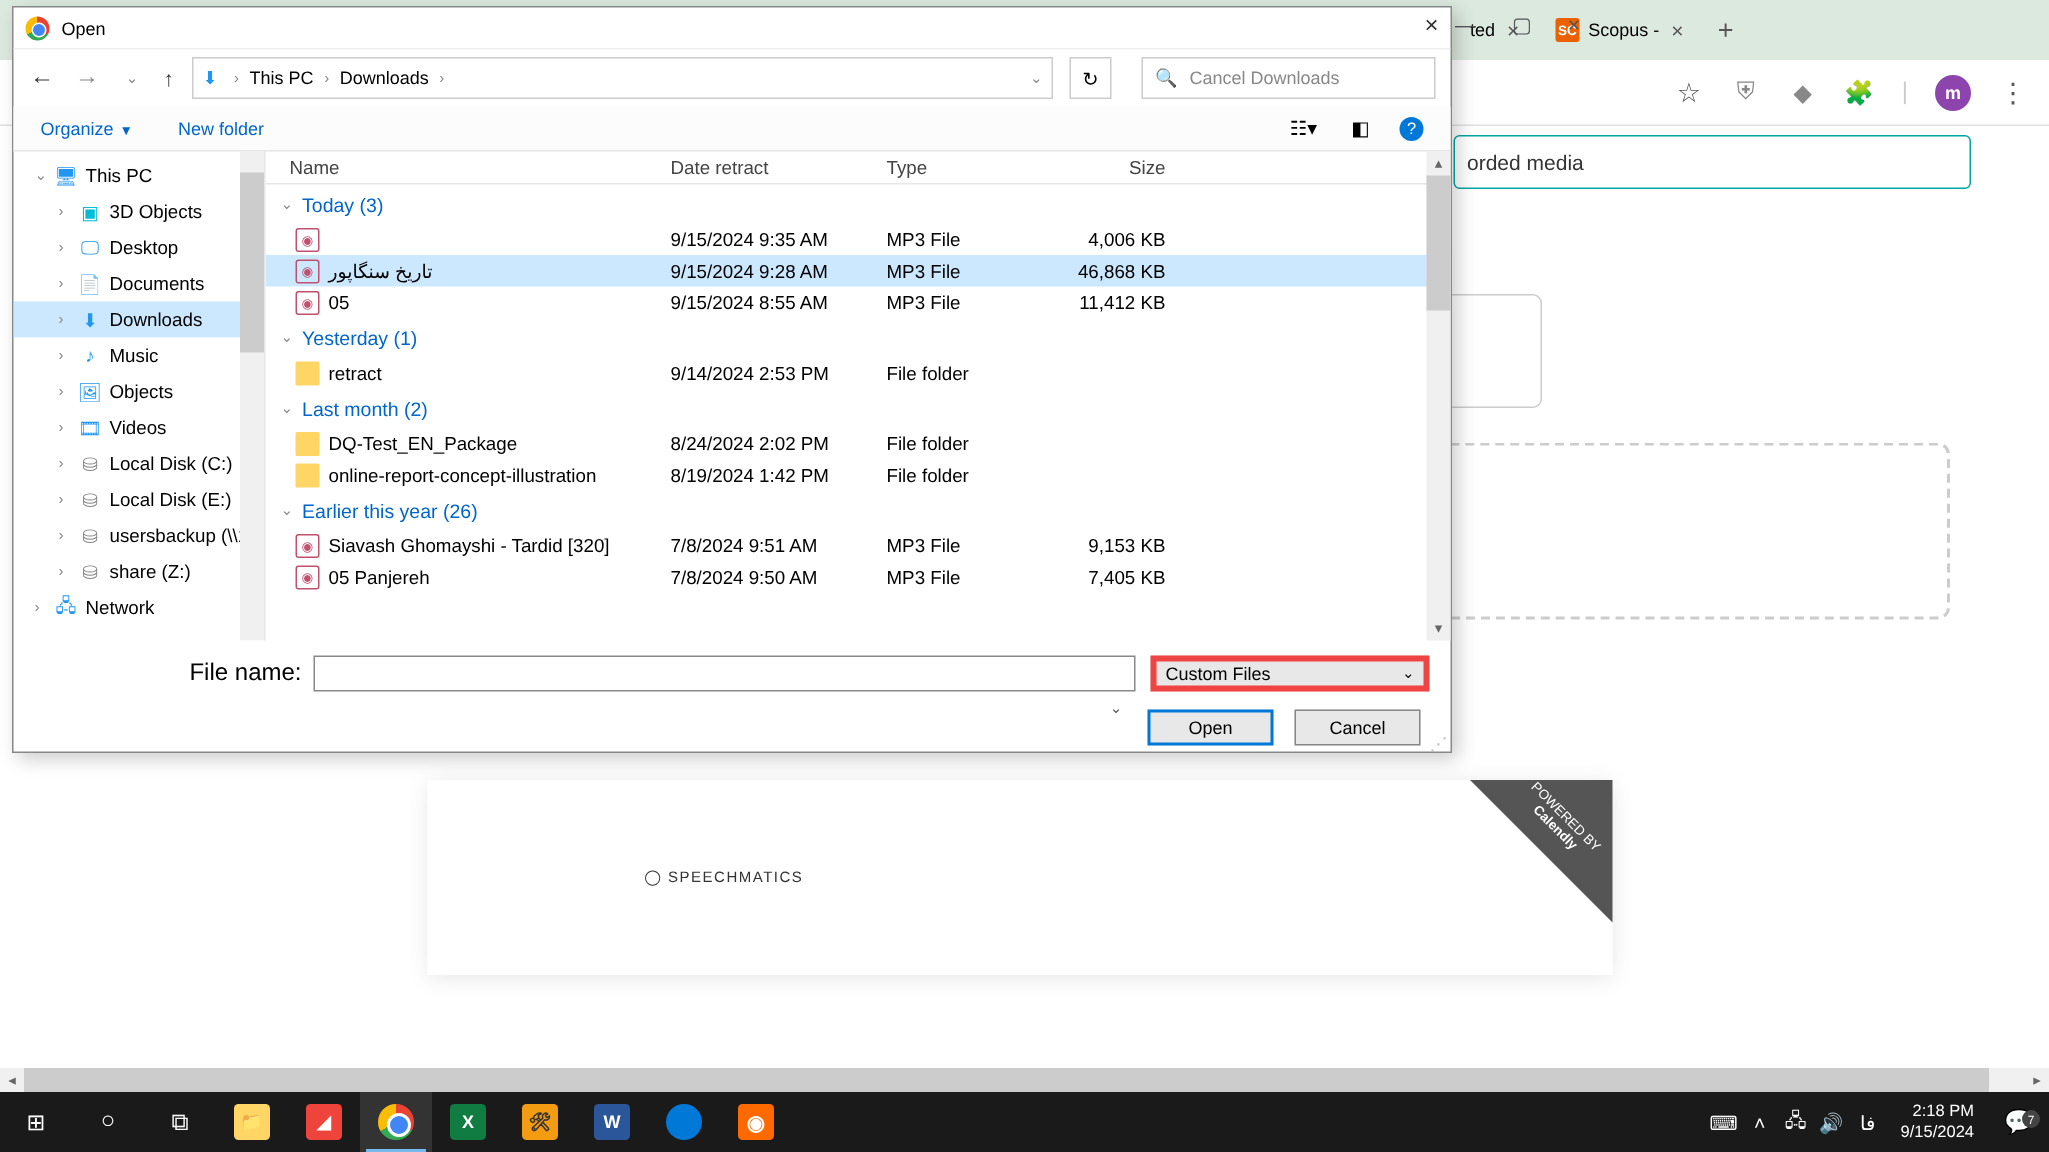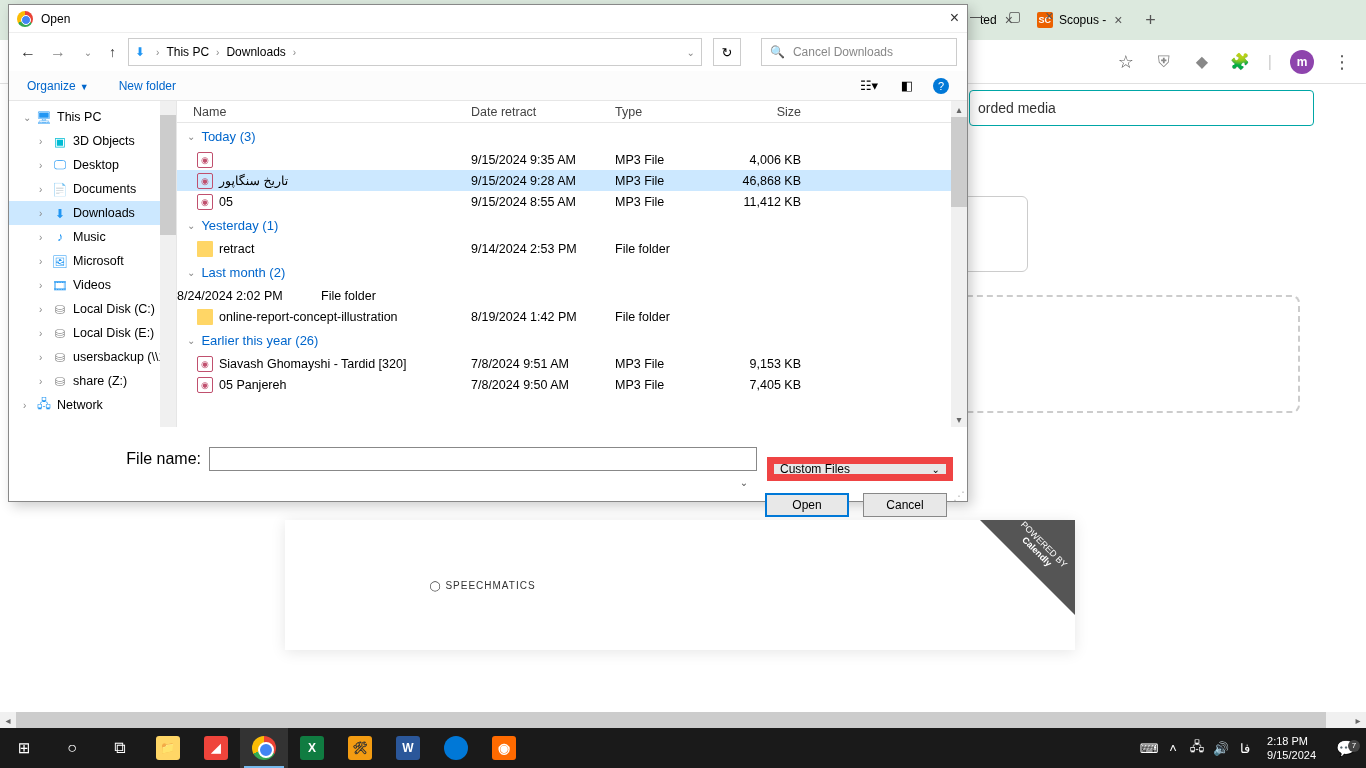--- a/index.html
+++ b/index.html
@@ -67,21 +67,21 @@
 .ico-dl { color: #2196f3; }
 .ico-mus { color: #2196f3; }
 .ico-pic { color: #2196f3; }
 .ico-vid { color: #2196f3; }
 .ico-disk { color: #888; }
 .ico-net { color: #2196f3; }
 .tree-scroll { position: absolute; right: 0; top: 0; width: 16px; height: 100%; background: #f0f0f0; }
 .tree-scroll .thumb { position: absolute; top: 14px; width: 16px; height: 120px; background: #ccc; }
 .listview { flex: 1; position: relative; font-size: 12.5px; }
 .lv-header { height: 22px; display: flex; align-items: center; border-bottom: 1px solid #e6e6e6; color: #444; }
-.col-name { width: 294px; padding-left: 16px; }
+.col-name { width: 270px; padding-left: 16px; }
 .col-date { width: 144px; }
 .col-type { width: 116px; }
 .col-size { width: 78px; text-align: right; padding-right: 8px; }
 .lv-content { overflow: hidden; }
 .group-hdr { height: 26px; display: flex; align-items: center; padding-left: 10px; color: #0066cc; font-size: 13px; }
 .group-hdr .chev-d { font-size: 10px; margin-right: 6px; color: #888; }
 .lv-row { height: 21px; display: flex; align-items: center; }
 .lv-row.sel { background: #cce8ff; }
 .lv-row .col-name { display: flex; align-items: center; padding-left: 20px; }
 .file-ico { width: 16px; height: 16px; margin-right: 6px; display: inline-flex; align-items: center; justify-content: center; font-size: 11px; }
@@ -91,21 +91,21 @@
 .lv-scroll { position: absolute; right: 0; top: 0; width: 16px; height: 100%; background: #f0f0f0; }
 .lv-scroll .up, .lv-scroll .dn { height: 16px; display: flex; align-items: center; justify-content: center; font-size: 10px; color: #666; }
 .lv-scroll .dn { position: absolute; bottom: 0; width: 16px; }
 .lv-scroll .track-thumb { position: absolute; top: 16px; width: 16px; height: 90px; background: #ccc; }
 .dlg-footer { padding: 10px 14px 14px; }
 .fn-row { display: flex; align-items: center; margin-bottom: 12px; }
 .fn-label { width: 186px; text-align: right; padding-right: 8px; font-size: 16px; }
 .fn-input { width: 548px; height: 24px; border: 1px solid #888; font-size: 12px; padding: 0 4px; }
 .fn-combo { position: absolute; right: 3px; width: 20px; height: 22px; display: flex; align-items: center; justify-content: center; font-size: 10px; color: #555; }
 .fn-input-wrap { position: relative; width: 548px; }
-.filter-sel { width: 186px; height: 24px; border: 7px solid #ef4444; background: #e8e8e8; font-size: 12px; padding: 0 6px; margin-left: 10px; display: flex; align-items: center; justify-content: space-between; margin-top: 20px; }
+.filter-sel { width: 186px; height: 24px; border: 4px solid #ef4444; background: #e8e8e8; font-size: 12px; padding: 0 6px; margin-left: 10px; display: flex; align-items: center; justify-content: space-between; }
 .btn-row { display: flex; justify-content: flex-end; gap: 14px; padding-right: 6px; }
 .btn { width: 84px; height: 24px; border: 1px solid #888; background: #e8e8e8; font-size: 12px; display: flex; align-items: center; justify-content: center; cursor: pointer; }
 .btn.primary { border: 2px solid #0078d7; }
 .resize-grip { position: absolute; bottom: 2px; right: 2px; color: #bbb; font-size: 12px; line-height: 6px; }
 
 
 .page-hscroll { position: absolute; bottom: 40px; left: 0; width: 1366px; height: 16px; background: #f0f0f0; display: flex; }
 .page-hscroll .arr { width: 16px; display: flex; align-items: center; justify-content: center; font-size: 10px; color: #666; }
 .page-hscroll .track { flex: 1; position: relative; }
 .page-hscroll .hthumb { position: absolute; left: 0; width: 1310px; height: 16px; background: #ccc; }
@@ -121,21 +121,21 @@
 .ico-anydesk { background: #ef443b; color: #fff; }
 .ico-chrome2 { background: #fff; border-radius: 50%; background: conic-gradient(#ea4335 0 120deg,#34a853 120deg 240deg,#fbbc05 240deg 360deg); position: relative; }
 .ico-chrome2::after { content: ''; position: absolute; top: 6px; left: 6px; width: 12px; height: 12px; border-radius: 50%; background: #4285f4; border: 2px solid #fff; }
 .ico-excel { background: #107c41; color: #fff; }
 .ico-tools { background: #f39c12; color: #333; }
 .ico-word { background: #2b579a; color: #fff; }
 .ico-edge { background: #0078d7; border-radius: 50%; }
 .ico-foxit { background: #ff6a00; color: #fff; font-size: 14px; }
 .sys-tray { margin-left: auto; display: flex; align-items: center; height: 40px; color: #fff; font-size: 11px; }
 .tray-ico { width: 24px; display: flex; justify-content: center; font-size: 13px; }
-.tray-clock { text-align: left; padding: 0 10px; line-height: 14px; }
+.tray-clock { text-align: right; padding: 0 10px; line-height: 14px; }
 .tray-notif { width: 40px; display: flex; align-items: center; justify-content: center; position: relative; font-size: 16px; }
 .notif-badge { position: absolute; bottom: 6px; right: 6px; width: 12px; height: 12px; border-radius: 50%; background: #444; color: #fff; font-size: 8px; display: flex; align-items: center; justify-content: center; }
 </style>
 </head>
 <body>
 
 <div class="browser-bg">
   <div class="browser-tabs">
     <div class="bg-tab">
       <span>ted</span>
@@ -242,21 +242,21 @@
           <span>Downloads</span>
         </div>
         <div class="tree-item l1">
           <span class="exp">›</span>
           <span class="tree-ico ico-mus">♪</span>
           <span>Music</span>
         </div>
         <div class="tree-item l1">
           <span class="exp">›</span>
           <span class="tree-ico ico-pic">🖼</span>
-          <span>Microsoft</span>
+          <span>Objects</span>
         </div>
         <div class="tree-item l1">
           <span class="exp">›</span>
           <span class="tree-ico ico-vid">🎞</span>
           <span>Videos</span>
         </div>
         <div class="tree-item l1">
           <span class="exp">›</span>
           <span class="tree-ico ico-disk">⛁</span>
           <span>Local Disk (C:)</span>
@@ -334,20 +334,24 @@
             </div>
             <div class="col-date">9/14/2024 2:53 PM</div>
             <div class="col-type">File folder</div>
             <div class="col-size"></div>
           </div>
           <div class="group-hdr">
             <span class="chev-d">⌄</span>
             <span>Last month (2)</span>
           </div>
           <div class="lv-row">
+            <div class="col-name">
+              <span class="file-ico ico-folder"></span>
+              <span>DQ-Test_EN_Package</span>
+            </div>
             <div class="col-date">8/24/2024 2:02 PM</div>
             <div class="col-type">File folder</div>
             <div class="col-size"></div>
           </div>
           <div class="lv-row">
             <div class="col-name">
               <span class="file-ico ico-folder"></span>
               <span>online-report-concept-illustration</span>
             </div>
             <div class="col-date">8/19/2024 1:42 PM</div>

